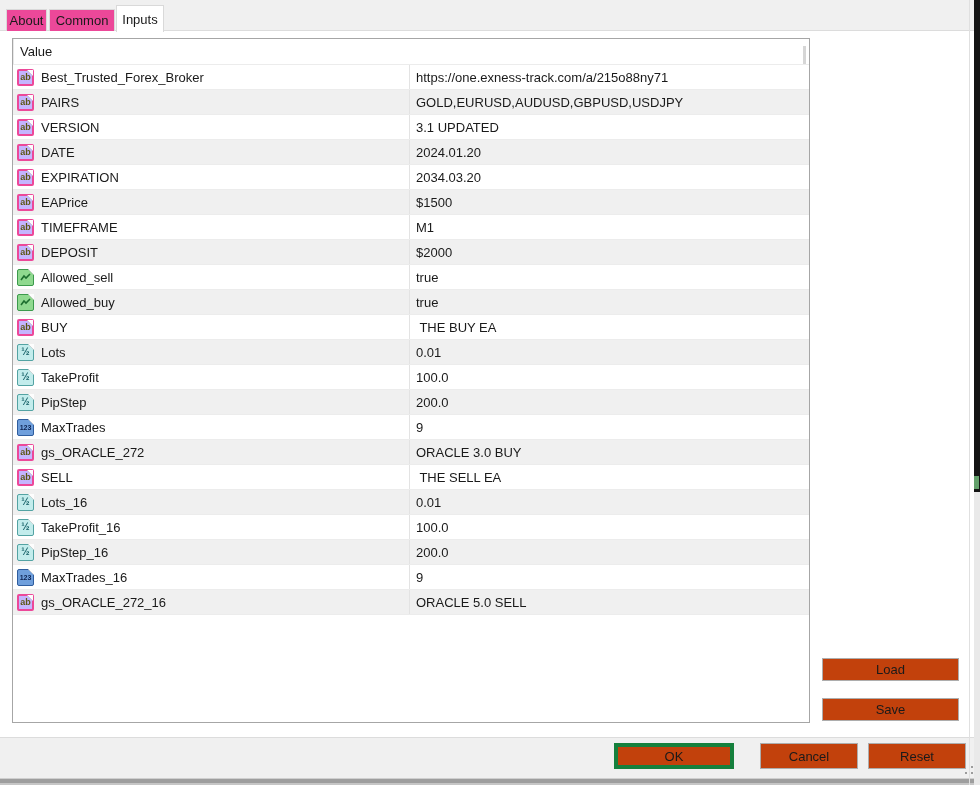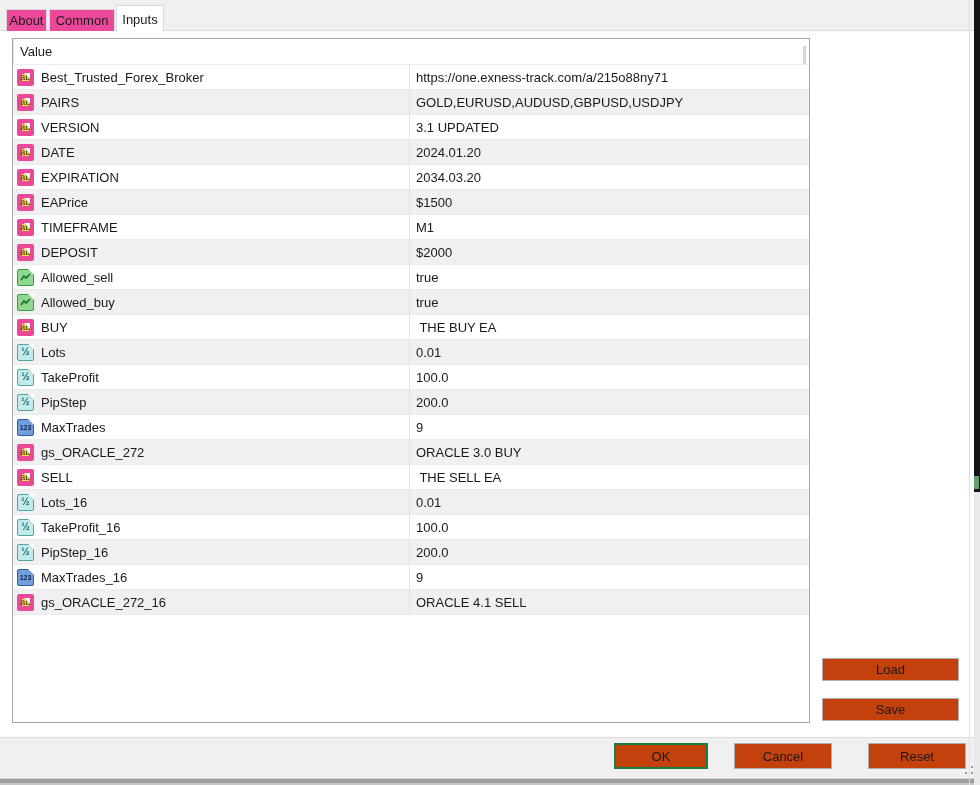--- a/index.html
+++ b/index.html
@@ -53,41 +53,41 @@
   
   .type-icon {
     width:17px; height:17px; position:relative; border-radius:2px;
     display:flex; align-items:center; justify-content:center;
     font-weight:bold; flex-shrink:0; line-height:1;
   }
   .type-icon::after {
     content:""; position:absolute; top:-1px; right:-1px; width:6px; height:6px;
     background:linear-gradient(225deg,#fdfdfd 48%, rgba(120,120,120,0.55) 52%, transparent 56%);
   }
-  .icon-string { background:#fde047; border:5px solid #ec4899; color:#5d5713; font-size:9px; }
+  .icon-string { background:#c4b5fd; border:2px solid #ec4899; color:#5d5713; font-size:9px; }
   .icon-double { background:#c2ecec; border:1px solid #53a3a3; color:#145f66; font-size:10px; font-weight:bold; }
   .icon-int    { background:#6f9fdc; border:1px solid #2f5d9e; color:#0d2250; font-size:7px; }
   .icon-bool   { background:#8fd98f; border:1px solid #3c9a4c; }
 
   
   .btn {
     position:absolute; background:#c2410c; border:1px solid #adadad;
     font-size:13px; font-family:"Liberation Sans", sans-serif;
     display:flex; align-items:center; justify-content:center; cursor:default; color:#1a1a1a;
   }
   .btn-load { left:822px; top:658px; width:137px; height:23px; }
   .btn-save { left:822px; top:698px; width:137px; height:23px; }
 
   
   .bottom-bar {
     position:absolute; left:0; top:737px; width:980px; height:41px;
     background:#f0f0f0; border-top:1px solid #dcdcdc;
   }
-  .btn-ok     { left:614px; top:743px; width:94px; height:26px; border:2px solid #15803d; }
-  .btn-cancel { left:734px; top:743px; width:98px; height:26px; }
+  .btn-ok     { left:614px; top:743px; width:120px; height:26px; border:4px solid #15803d; }
+  .btn-cancel { left:760px; top:743px; width:98px; height:26px; }
   .btn-reset  { left:868px; top:743px; width:98px; height:26px; }
 
   .resize-grip {
     position:absolute; left:963px; top:764px; width:12px; height:12px;
     background-image:
       radial-gradient(circle at 9px 3px, #9c9c9c 1.2px, transparent 1.5px),
       radial-gradient(circle at 9px 9px, #9c9c9c 1.2px, transparent 1.5px),
       radial-gradient(circle at 3px 9px, #9c9c9c 1.2px, transparent 1.5px);
   }
   .window-bottom-edge {
@@ -288,21 +288,21 @@
       <span class="row-var-label">MaxTrades_16</span>
     </div>
     <div class="row-val">9</div>
   </div>
 
   <div class="param-row alt">
     <div class="row-var">
       <span class="type-icon icon-string">ab</span>
       <span class="row-var-label">gs_ORACLE_272_16</span>
     </div>
-    <div class="row-val">ORACLE 4.1 SELL</div>
+    <div class="row-val">ORACLE 5.0 SELL</div>
   </div>
 </div>
   <div class="table-scrollbar"></div>
 </div>
 
 <button class="btn btn-load">Load</button>
 <button class="btn btn-save">Save</button>
 
 <div class="bottom-bar"></div>
 <button class="btn btn-ok">OK</button>

